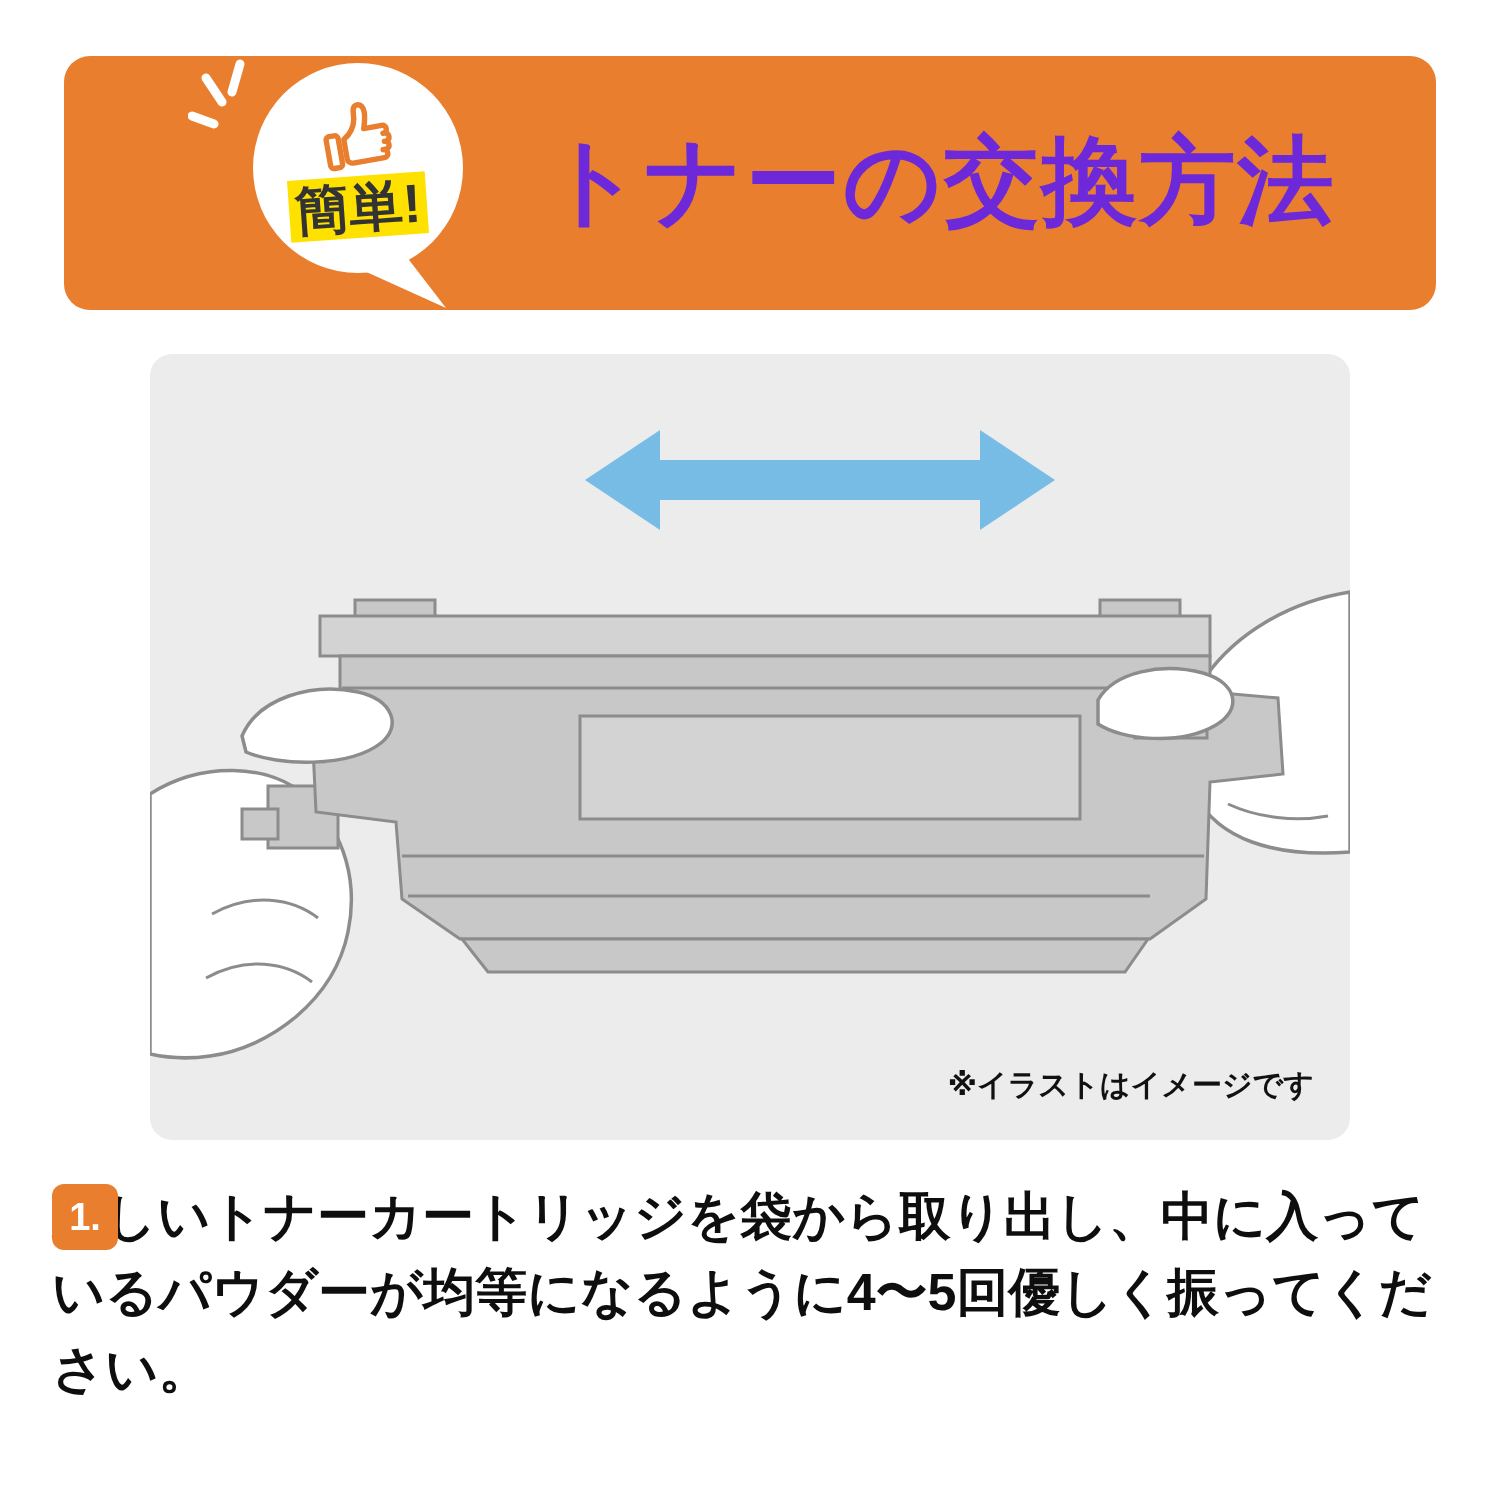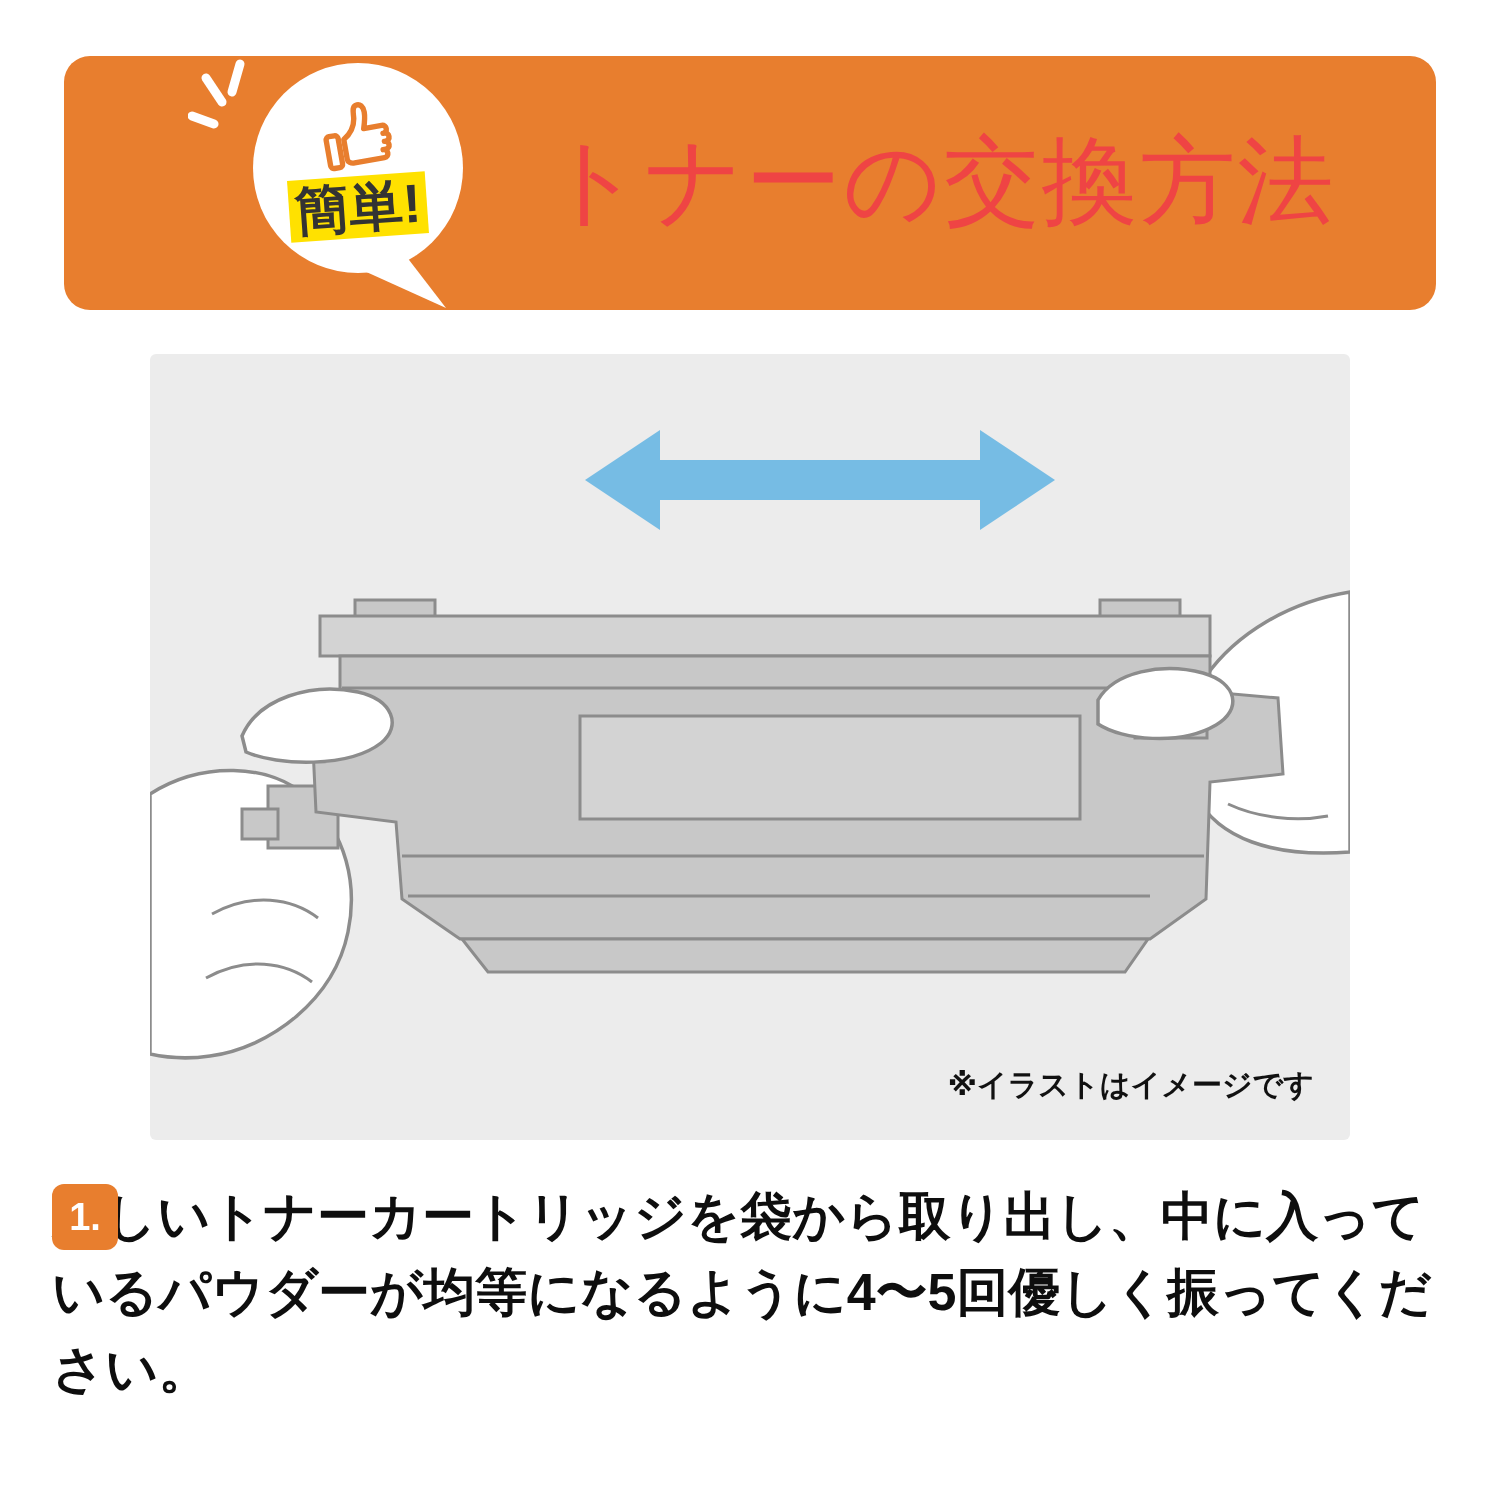--- a/index.html
+++ b/index.html
@@ -11,21 +11,21 @@
   .page { position: relative; width: 1500px; height: 1500px; background: #fff; overflow: hidden; }
 
   
   .banner {
     position: absolute; left: 64px; top: 56px; width: 1372px; height: 254px;
     background: var(--orange, #E87E2E); border-radius: 26px;
   }
   .banner-title {
     position: absolute; left: 470px; top: 56px; width: 940px; height: 254px;
     display: flex; align-items: center; justify-content: center;
-    color: #ef4444; font-size: 96px; font-weight: 400; letter-spacing: 2px; white-space: nowrap;
+    color: #6d28d9; font-size: 96px; font-weight: 700; letter-spacing: 2px; white-space: nowrap;
   }
   .burst { position: absolute; left: 188px; top: 58px; width: 100px; height: 110px; }
   .burst line { stroke: #fff; stroke-width: 9; stroke-linecap: round; }
 
   .bubble { position: absolute; left: 248px; top: 58px; width: 240px; height: 252px; }
   .bubble-shape { position: absolute; inset: 0; width: 100%; height: 100%; }
   .bubble-inner {
     position: absolute; left: 5px; top: 5px; width: 210px; height: 210px;
     display: flex; flex-direction: column; align-items: center; justify-content: center; gap: 4px;
   }
@@ -36,21 +36,21 @@
   }
   .bubble-label { transform: rotate(-4deg); }
   .bubble-label span {
     display: inline-block; background: var(--yellow, #FFE100);
     color: #333; font-size: 54px; font-weight: 900; line-height: 1.15; padding: 0 6px;
   }
 
   
   .panel {
     position: absolute; left: 150px; top: 354px; width: 1200px; height: 786px;
-    background: var(--panel-gray, #ECECEC); border-radius: 6px; overflow: hidden;
+    background: var(--panel-gray, #ECECEC); border-radius: 22px; overflow: hidden;
   }
   .illu { position: absolute; inset: 0; width: 100%; height: 100%; }
   .arrow { fill: var(--arrow-blue, #76BCE4); }
   .cart { fill: var(--cartridge-gray, #C8C8C8); stroke: var(--outline-gray, #8C8C8C); stroke-width: 3; }
   .cart-light { fill: #D3D3D3; stroke: var(--outline-gray, #8C8C8C); stroke-width: 3; }
   .hand { fill: #ffffff; stroke: var(--outline-gray, #8C8C8C); stroke-width: 3.5; }
   .detail { fill: none; stroke: var(--outline-gray, #8C8C8C); stroke-width: 3; }
   .illu-note {
     position: absolute; right: 36px; bottom: 34px;
     font-size: 30px; font-weight: 800; color: #111;

